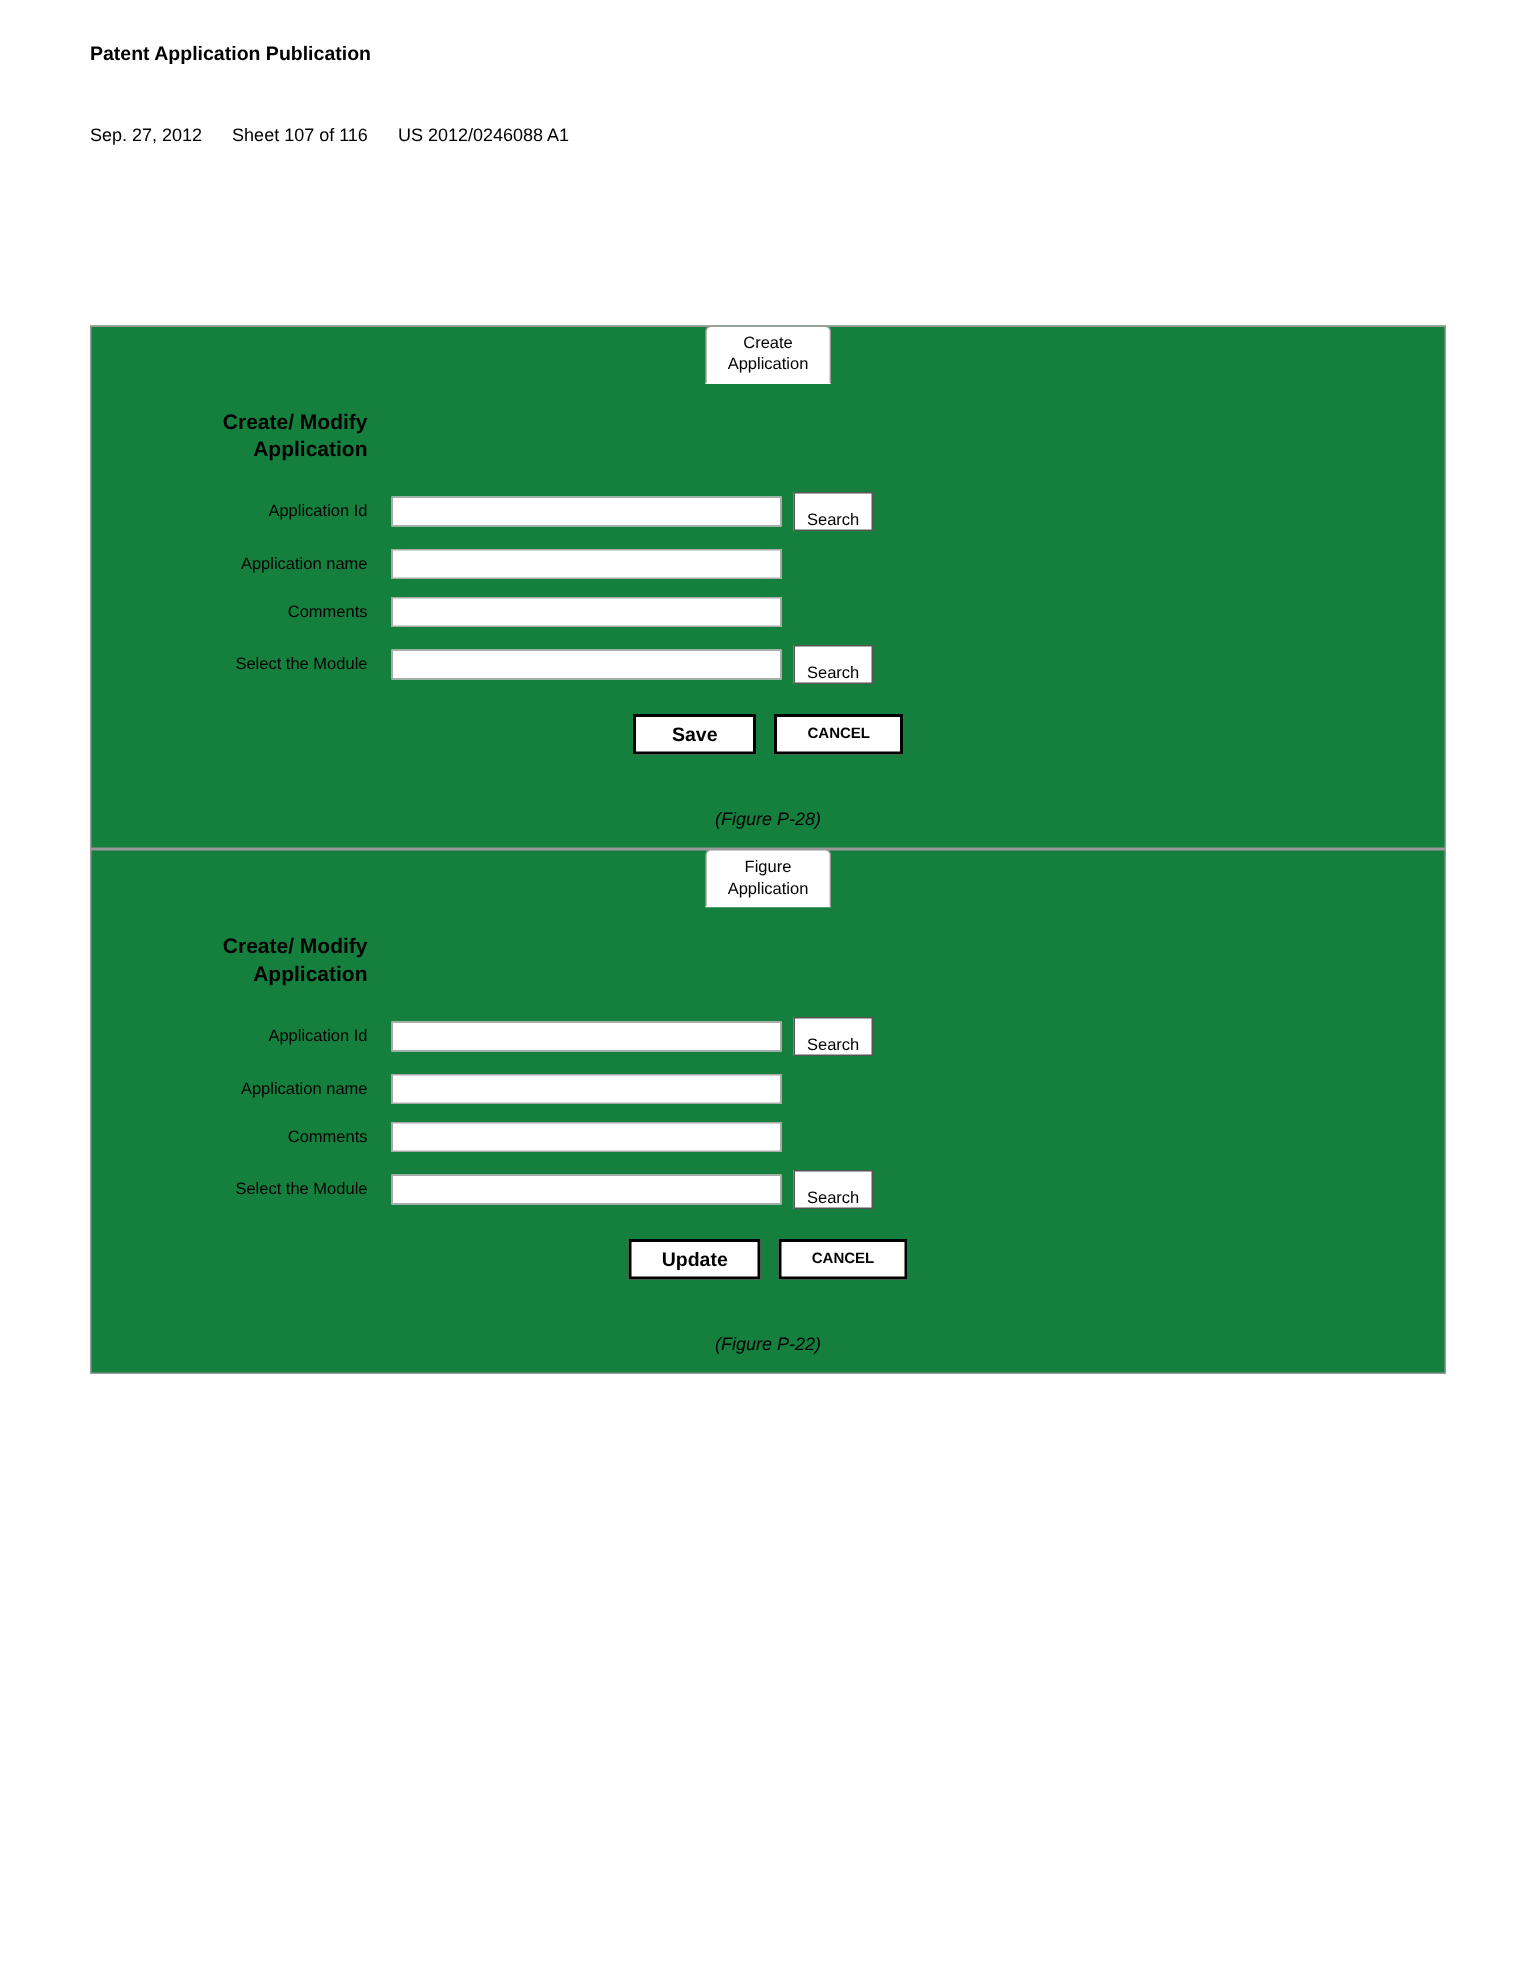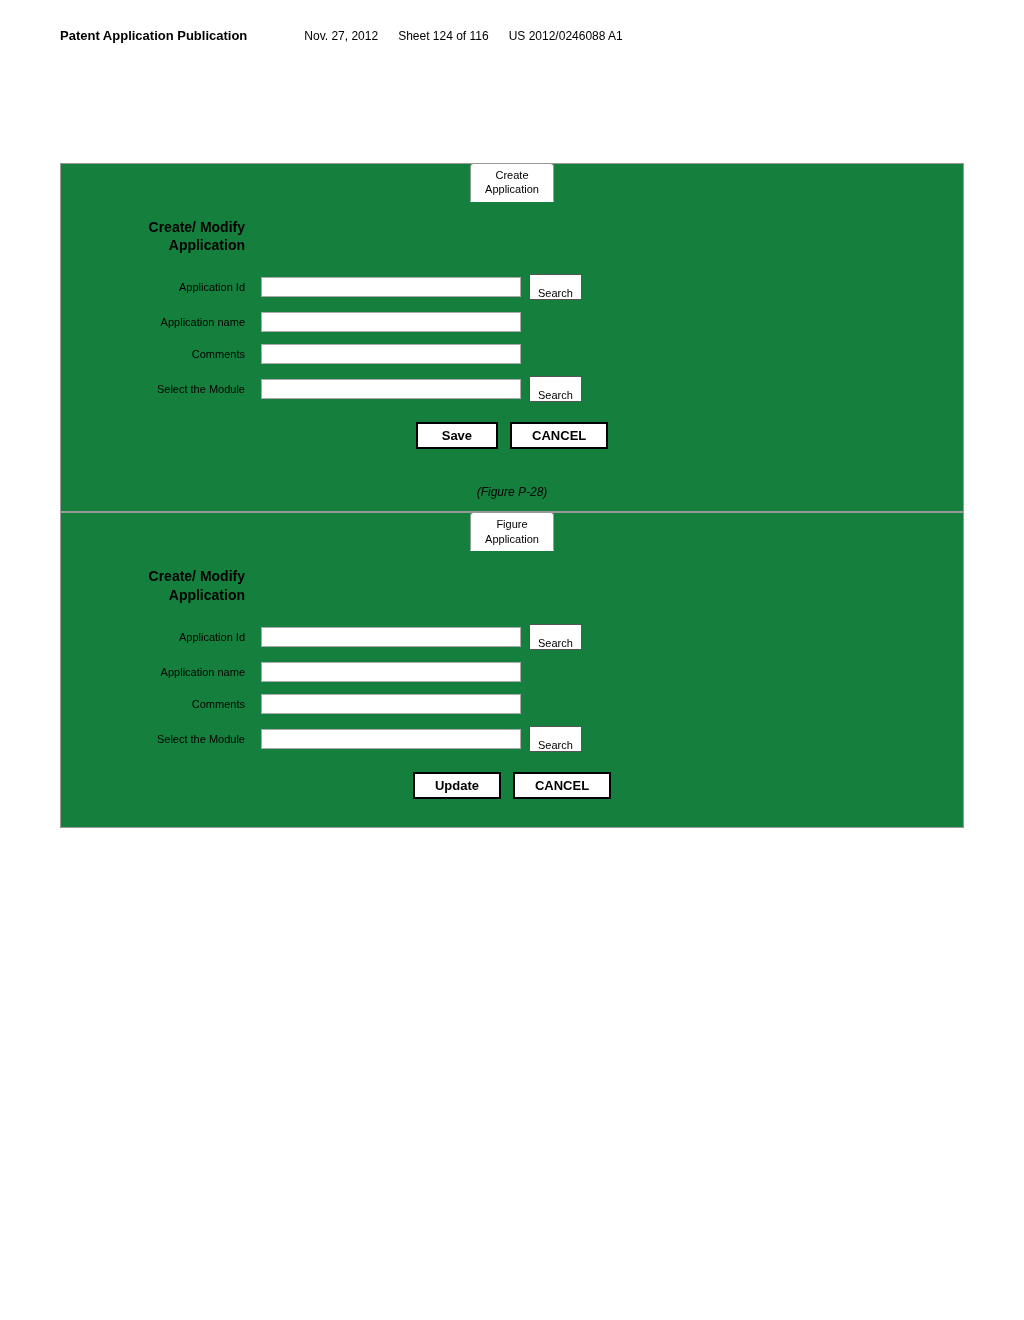--- a/index.html
+++ b/index.html
@@ -11,21 +11,22 @@
       font-size: 13px;
       color: #000;
       position: relative;
       overflow: hidden;
     }
 
     .page-header {
       display: flex;
       align-items: baseline;
       padding: 28px 96px 0 60px;
-      gap: 57px;
+      gap: 40px;
+      flex-direction: column;
     }
 
     .header-left {
       font-weight: bold;
       font-size: 13px;
     }
 
     .header-right {
       font-size: 12px;
       display: flex;
@@ -123,21 +124,21 @@
       padding: 4px 24px;
       font-size: 13px;
       font-weight: bold;
       cursor: pointer;
     }
 
     .btn-cancel {
       border: 2px solid #000;
       background: #fff;
       padding: 4px 20px;
-      font-size: 13px;
+      font-size: 10px;
       font-weight: bold;
       cursor: pointer;
     }
 
     .btn-update {
       border: 2px solid #000;
       background: #fff;
       padding: 4px 20px;
       font-size: 13px;
       font-weight: bold;
@@ -168,22 +169,22 @@
       font-size: 14px;
       line-height: 1.3;
     }
   </style>
 </head>
 <body>
 
 <div class="page-header">
   <span class="header-left">Patent Application Publication</span>
   <div class="header-right">
-    <span>Nov. 27, 2012</span>
-    <span>Sheet 124 of 116</span>
+    <span>Sep. 27, 2012</span>
+    <span>Sheet 107 of 116</span>
     <span>US 2012/0246088 A1</span>
   </div>
 </div>
 
 <div class="main-content">
 
   <div class="panel">
     <div class="panel-tab">
       <span>Create</span><br>
       <span>Application</span>
@@ -283,15 +284,16 @@
           <button class="search-btn">Search</button>
         </div>
       </div>
 
       <div class="btn-row">
         <button class="btn-update">Update</button>
         <button class="btn-cancel">CANCEL</button>
       </div>
     </div>
 
+    <div class="figure-caption">(Figure P-22)</div>
   </div>
 
 </div>
 
 </body></html>

